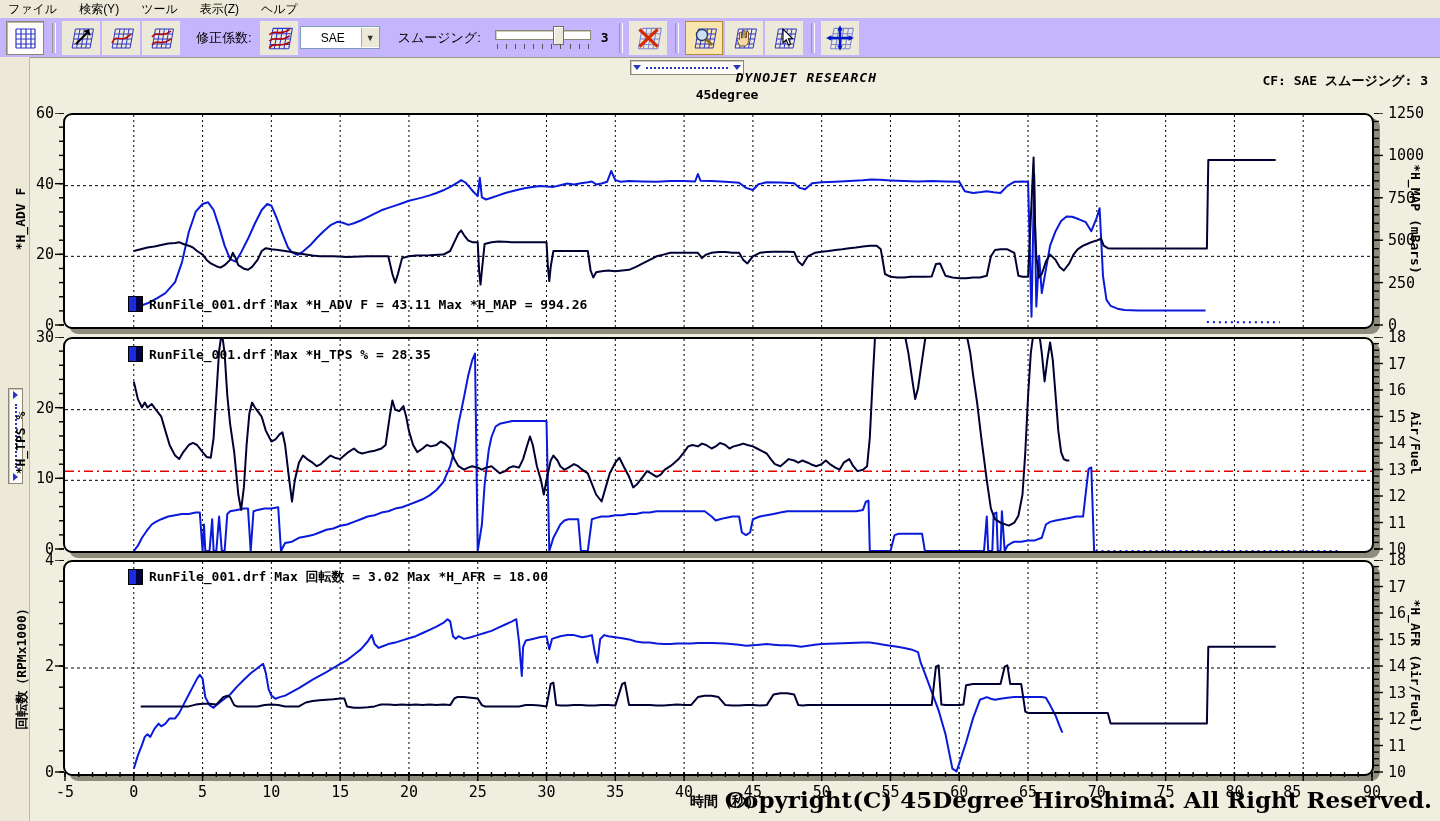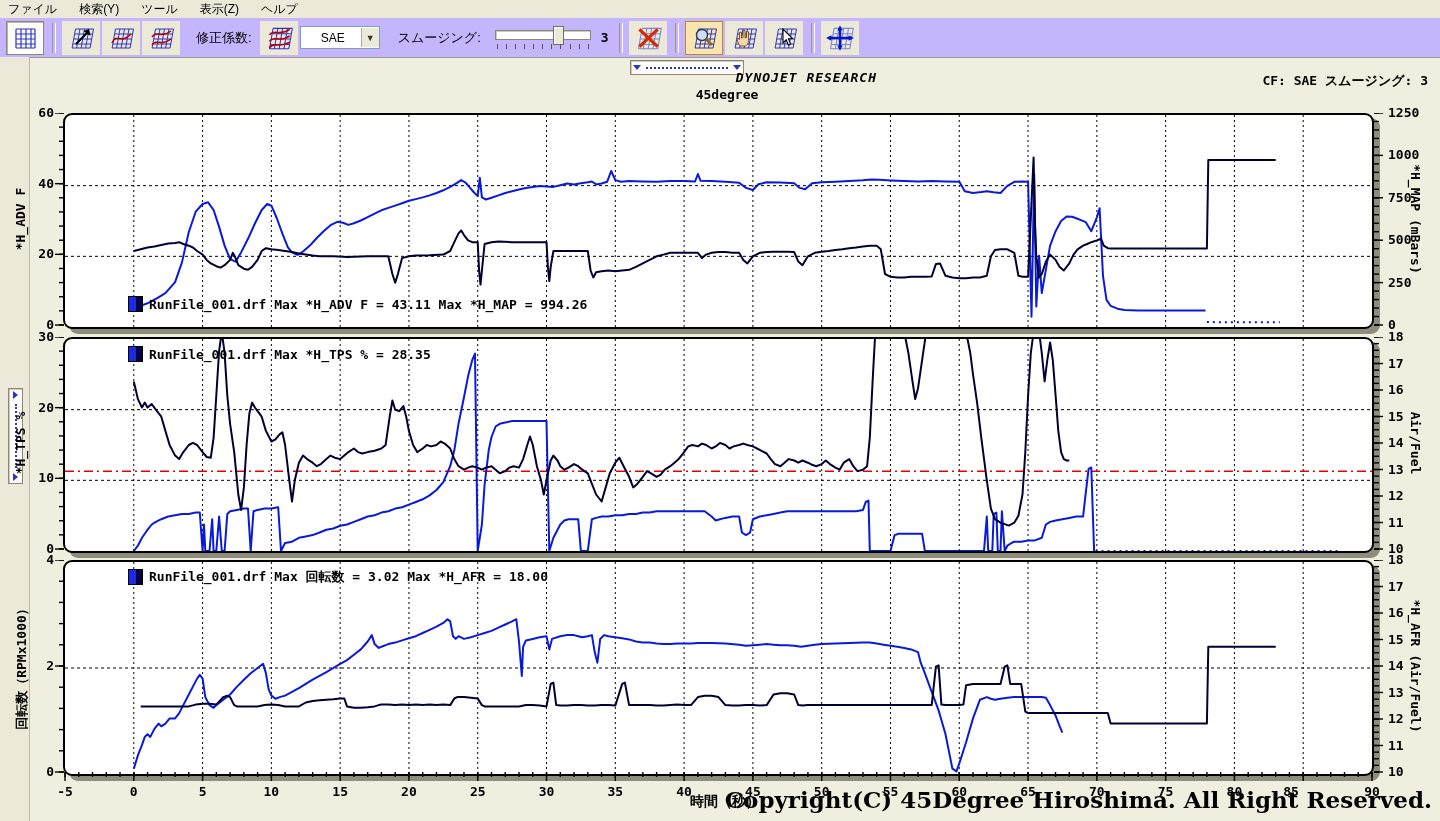--- a/index.html
+++ b/index.html
@@ -43,22 +43,22 @@
               border:1px solid #8a8777;box-shadow:inset 1px 1px 0 #cfccbd;
               display:flex;flex-direction:column;align-items:center;}
   .splitter-v .dots{flex:1;border-left:2px dotted #2a35c0;margin:3px 0;}
   .tri-right{width:0;height:0;border-top:4px solid transparent;border-bottom:4px solid transparent;
              border-left:5px solid #2a35c0;margin:2px 0;}
   
   .mono{font-family:"DejaVu Sans Mono",monospace;font-weight:bold;color:#000;}
   #chart-title{position:absolute;left:577px;top:70px;width:300px;text-align:right;font-size:13px;letter-spacing:1px;font-style:italic;}
   #chart-subtitle{position:absolute;left:577px;top:87px;width:300px;text-align:center;font-size:13px;}
   #cf-readout{position:absolute;right:12px;top:72px;width:360px;text-align:right;font-size:13px;}
-  .tick-label{position:absolute;font-family:"DejaVu Sans Mono",monospace;font-weight:bold;
-              font-size:13px;color:#000;line-height:16px;}
+  .tick-label{position:absolute;font-family:"DejaVu Sans Mono",monospace;font-weight:normal;
+              font-size:15px;color:#000;line-height:16px;}
   .axis-title{position:absolute;width:212px;height:18px;text-align:center;font-size:13px;
               font-family:"DejaVu Sans Mono",monospace;font-weight:bold;color:#000;white-space:nowrap;}
   .plot-panel{position:absolute;left:63px;width:1307px;height:212px;background:#fff;
               border:2px solid #000;border-radius:9px;box-shadow:6px 5px 0 #8e8c7d;overflow:hidden;}
   .legend{position:absolute;font-family:"DejaVu Sans Mono",monospace;font-weight:bold;font-size:13px;
           color:#000;white-space:nowrap;display:flex;align-items:center;}
   .legend .swatch{display:inline-block;width:13px;height:14px;margin-right:6px;
           background:linear-gradient(90deg,#1b2be0 55%,#000040 55%);border:1px solid #000;}
   #x-axis-label{position:absolute;left:690px;top:793px;font-size:14px;}
   #copyright{position:absolute;right:8px;top:786px;font-family:"DejaVu Serif",serif;

